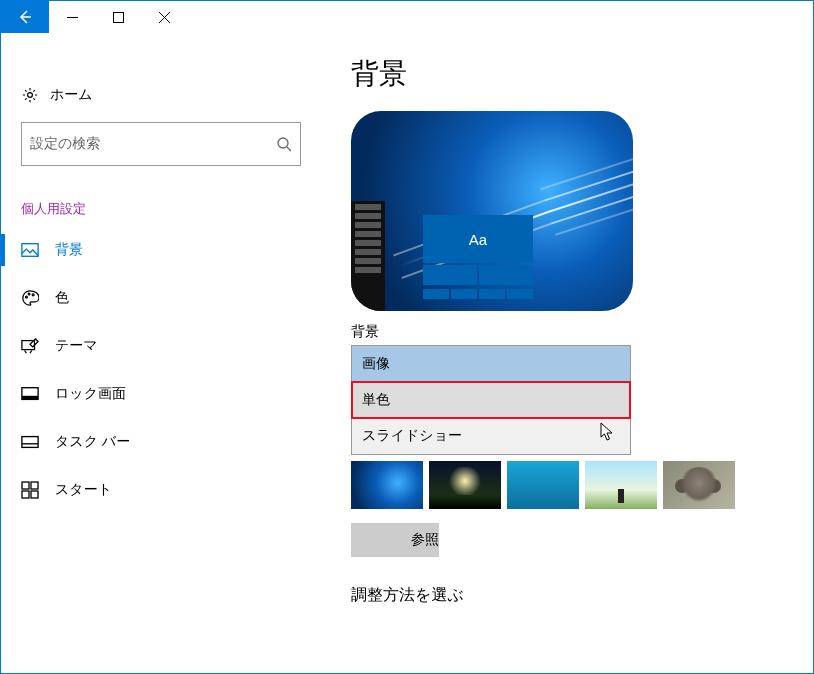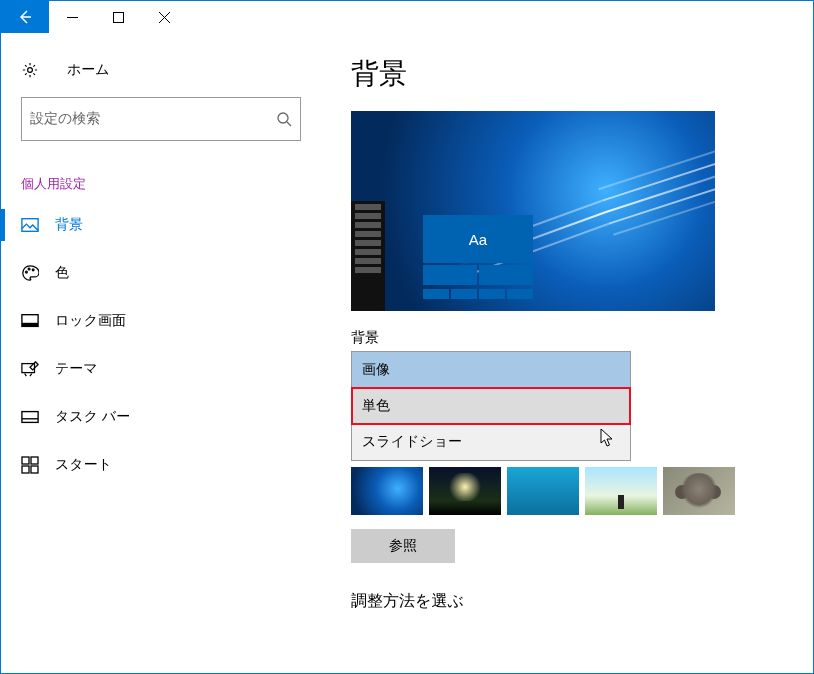--- a/index.html
+++ b/index.html
@@ -10,35 +10,35 @@
   .titlebar { height: 32px; display: flex; align-items: stretch; background: #fff; }
   .back-btn { width: 48px; background: #0078d7; display: flex; align-items: center; justify-content: center; color: #fff; }
   .title-text { flex: 1; display: flex; align-items: center; padding-left: 12px; font-size: 12px; }
   .win-controls { display: flex; }
   .win-btn { width: 46px; display: flex; align-items: center; justify-content: center; font-size: 11px; }
   .win-btn svg { stroke: #000; }
 
   
   .body { flex: 1; display: flex; overflow: hidden; }
   .sidebar { width: 320px; padding: 20px 0 0 0; }
-  .home-row { display: flex; align-items: center; padding: 8px 20px 14px 20px; gap: 28px; font-size: 14px; }
+  .home-row { display: flex; align-items: center; padding: 8px 20px 14px 20px; gap: 11px; font-size: 14px; margin-top: 25px; }
   .search-box { margin: 4px 20px 0 20px; height: 44px; border: 1px solid #999; display: flex; align-items: center; padding: 0 8px; color: #666; }
   .search-box span { flex: 1; font-size: 14px; }
   .category-label { padding: 34px 20px 8px 20px; font-size: 13px; color: #a21caf; }
   .nav-item { display: flex; align-items: center; height: 48px; padding: 0 20px; gap: 16px; font-size: 14px; cursor: default; }
   .nav-item.active { color: #0078d7; position: relative; }
   .nav-item.active::before { content:""; position:absolute; left:0; top:8px; bottom:8px; width:4px; background:#0078d7; }
   .nav-icon { width: 18px; height: 18px; display: flex; align-items: center; justify-content: center; }
   .nav-icon svg { width: 18px; height: 18px; }
 
   .main { flex: 1; padding: 22px 30px 0 30px; overflow: hidden; }
   .page-title { font-size: 28px; font-weight: 300; margin-bottom: 18px; }
 
   
-  .preview { width: 364px; height: 200px; position: relative; overflow: hidden; background: radial-gradient(circle at 70% 40%, #3fb0ff 0%, #0a5db8 35%, #032a5c 80%); margin-bottom: 18px; }
+  .preview { width: 282px; height: 200px; position: relative; overflow: hidden; background: radial-gradient(circle at 70% 40%, #3fb0ff 0%, #0a5db8 35%, #032a5c 80%); margin-bottom: 12px; border-radius: 30px; }
   .light-rays::before, .light-rays::after {
     content:""; position:absolute; top:50%; left:70%; width:200px; height:2px;
     background:linear-gradient(90deg, rgba(255,255,255,0.9), rgba(255,255,255,0)); transform-origin: left center;
   }
   .light-rays::before { transform: rotate(-18deg); box-shadow: 0 -12px 0 rgba(255,255,255,0.6), 0 12px 0 rgba(255,255,255,0.6), 0 -24px 0 rgba(255,255,255,0.3), 0 24px 0 rgba(255,255,255,0.3); }
   .light-rays::after  { transform: rotate(160deg); box-shadow: 0 -12px 0 rgba(255,255,255,0.4), 0 12px 0 rgba(255,255,255,0.4); width:160px; }
   .taskbar-preview { position:absolute; left:0; bottom:0; width:34px; height:110px; background:#111; }
   .taskbar-preview .stripe { height:6px; margin:3px 4px; background:#555; }
   .tiles { position:absolute; left:72px; bottom:0; width:110px; height:96px; display:grid; grid-template-columns: 1fr 1fr; grid-template-rows: auto 1fr 1fr; gap:2px; }
   .tile { background:#0063b1; }
@@ -61,21 +61,21 @@
   .t0 { background: radial-gradient(circle at 65% 45%, #3fb0ff 0%, #0a5db8 40%, #032a5c 85%); }
   .t1 { background: linear-gradient(180deg,#07112a 0%, #1b2f17 70%, #000 100%); position:relative; }
   .t1::after{ content:""; position:absolute; left:18px; top:6px; width:36px; height:28px; background:radial-gradient(circle,#fff2b0 0%, rgba(255,240,160,0) 70%);}
   .t2 { background: linear-gradient(180deg,#1aa6d6 0%, #0b6f9e 100%); }
   .t3 { background: linear-gradient(180deg,#a9e5ff 0%, #e8f4e0 60%, #88b060 100%); position:relative;}
   .t3::after{content:""; position:absolute; left:50%; bottom:6px; width:6px; height:14px; background:#222; transform:translateX(-50%);}
   .t4 { background: linear-gradient(135deg,#8a8a7a 0%, #b5b5a0 100%); position:relative; }
   .t4::after{content:""; position:absolute; left:16px; top:6px; width:40px; height:36px; background:radial-gradient(ellipse 60% 70% at 50% 45%, #8c8276 0%, #6b6258 60%, rgba(0,0,0,0) 75%); border-radius:50% 50% 45% 45%;}
   .t4::before{content:""; position:absolute; left:32px; top:16px; width:6px; height:6px; background:#2a241e; border-radius:50%; box-shadow: -16px 6px 0 4px #5a5248, 16px 6px 0 4px #5a5248;}
 
-  .browse-btn { margin-top: 14px; width: 104px; height: 34px; background:#ccc; border:none; font-size:14px; }
+  .browse-btn { margin-top: 14px; width: 88px; height: 34px; background:#ccc; border:none; font-size:14px;text-align:right; }
   .section-label { margin-top: 28px; font-size: 16px; }
 </style>
 </head>
 <body>
 
 <div class="window">
 
   <div class="titlebar">
     <div class="back-btn">
       <svg width="16" height="16" viewBox="0 0 16 16" fill="none" stroke="#fff" stroke-width="1.5">
@@ -138,36 +138,36 @@
               <path d="M10 2a8 8 0 1 0 0 16c1 0 1-1 .4-1.6-.7-.7-.2-2 .9-2H15a5 5 0 0 0 5-5c0-4-4.5-7.4-10-7.4z"></path>
               <circle cx="6" cy="9" r="1"></circle>
               <circle cx="9" cy="5.5" r="1"></circle>
               <circle cx="13.5" cy="6.5" r="1"></circle>
             </svg>
         </span>
         <span>色</span>
       </div>
       <div class="nav-item">
         <span class="nav-icon">
-          <svg viewBox="0 0 20 16" fill="none" stroke="#000" stroke-width="1.5">
-              <rect x="1" y="1" width="18" height="13"></rect>
-              <rect x="1" y="10" width="18" height="4" fill="#000" stroke="none"></rect>
-            </svg>
-        </span>
-        <span>ロック画面</span>
-      </div>
-      <div class="nav-item">
-        <span class="nav-icon">
           <svg viewBox="0 0 20 18" fill="none" stroke="#000" stroke-width="1.4">
               <rect x="1" y="3" width="14" height="10"></rect>
               <path d="M4 14l2 3M12 14l-2 3"></path>
               <path d="M16 1l3 3-6 6-3-3z"></path>
             </svg>
         </span>
         <span>テーマ</span>
+      </div>
+      <div class="nav-item">
+        <span class="nav-icon">
+          <svg viewBox="0 0 20 16" fill="none" stroke="#000" stroke-width="1.5">
+              <rect x="1" y="1" width="18" height="13"></rect>
+              <rect x="1" y="10" width="18" height="4" fill="#000" stroke="none"></rect>
+            </svg>
+        </span>
+        <span>ロック画面</span>
       </div>
       <div class="nav-item">
         <span class="nav-icon">
           <svg viewBox="0 0 20 14" fill="none" stroke="#000" stroke-width="1.5">
               <rect x="1" y="1" width="18" height="12"></rect>
               <line x1="1" y1="9" x2="19" y2="9"></line>
             </svg>
         </span>
         <span>タスク バー</span>
       </div>

